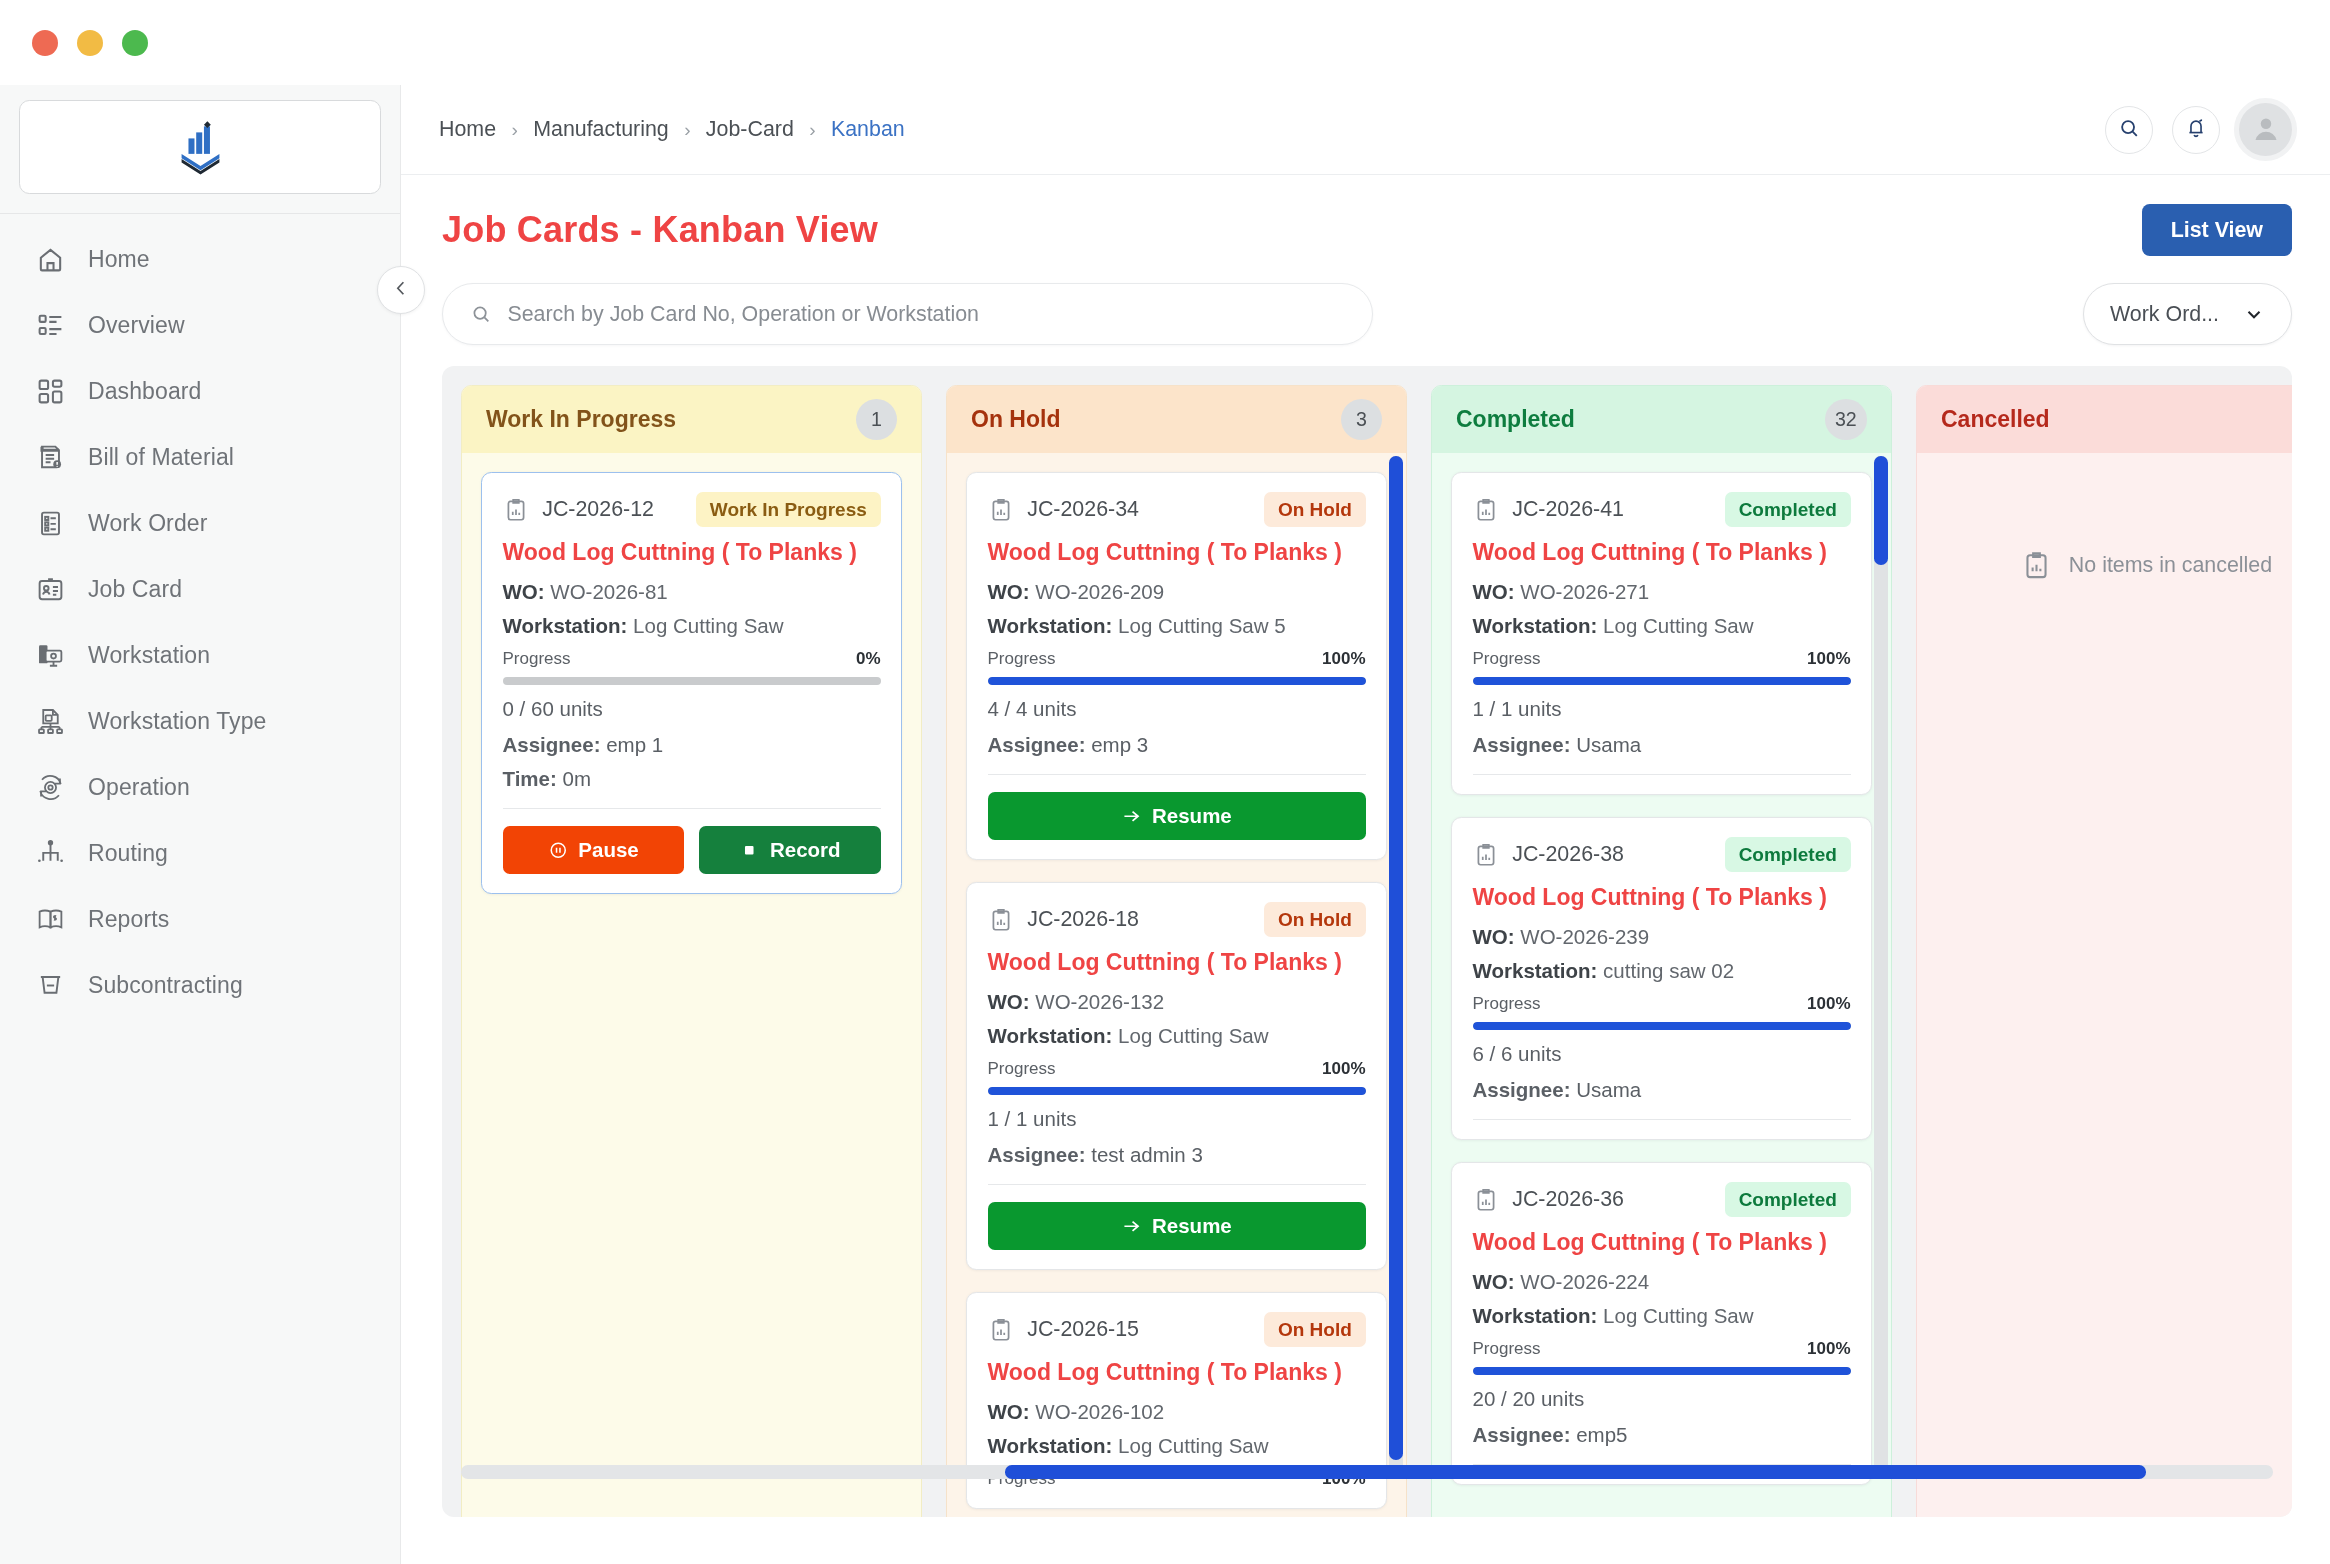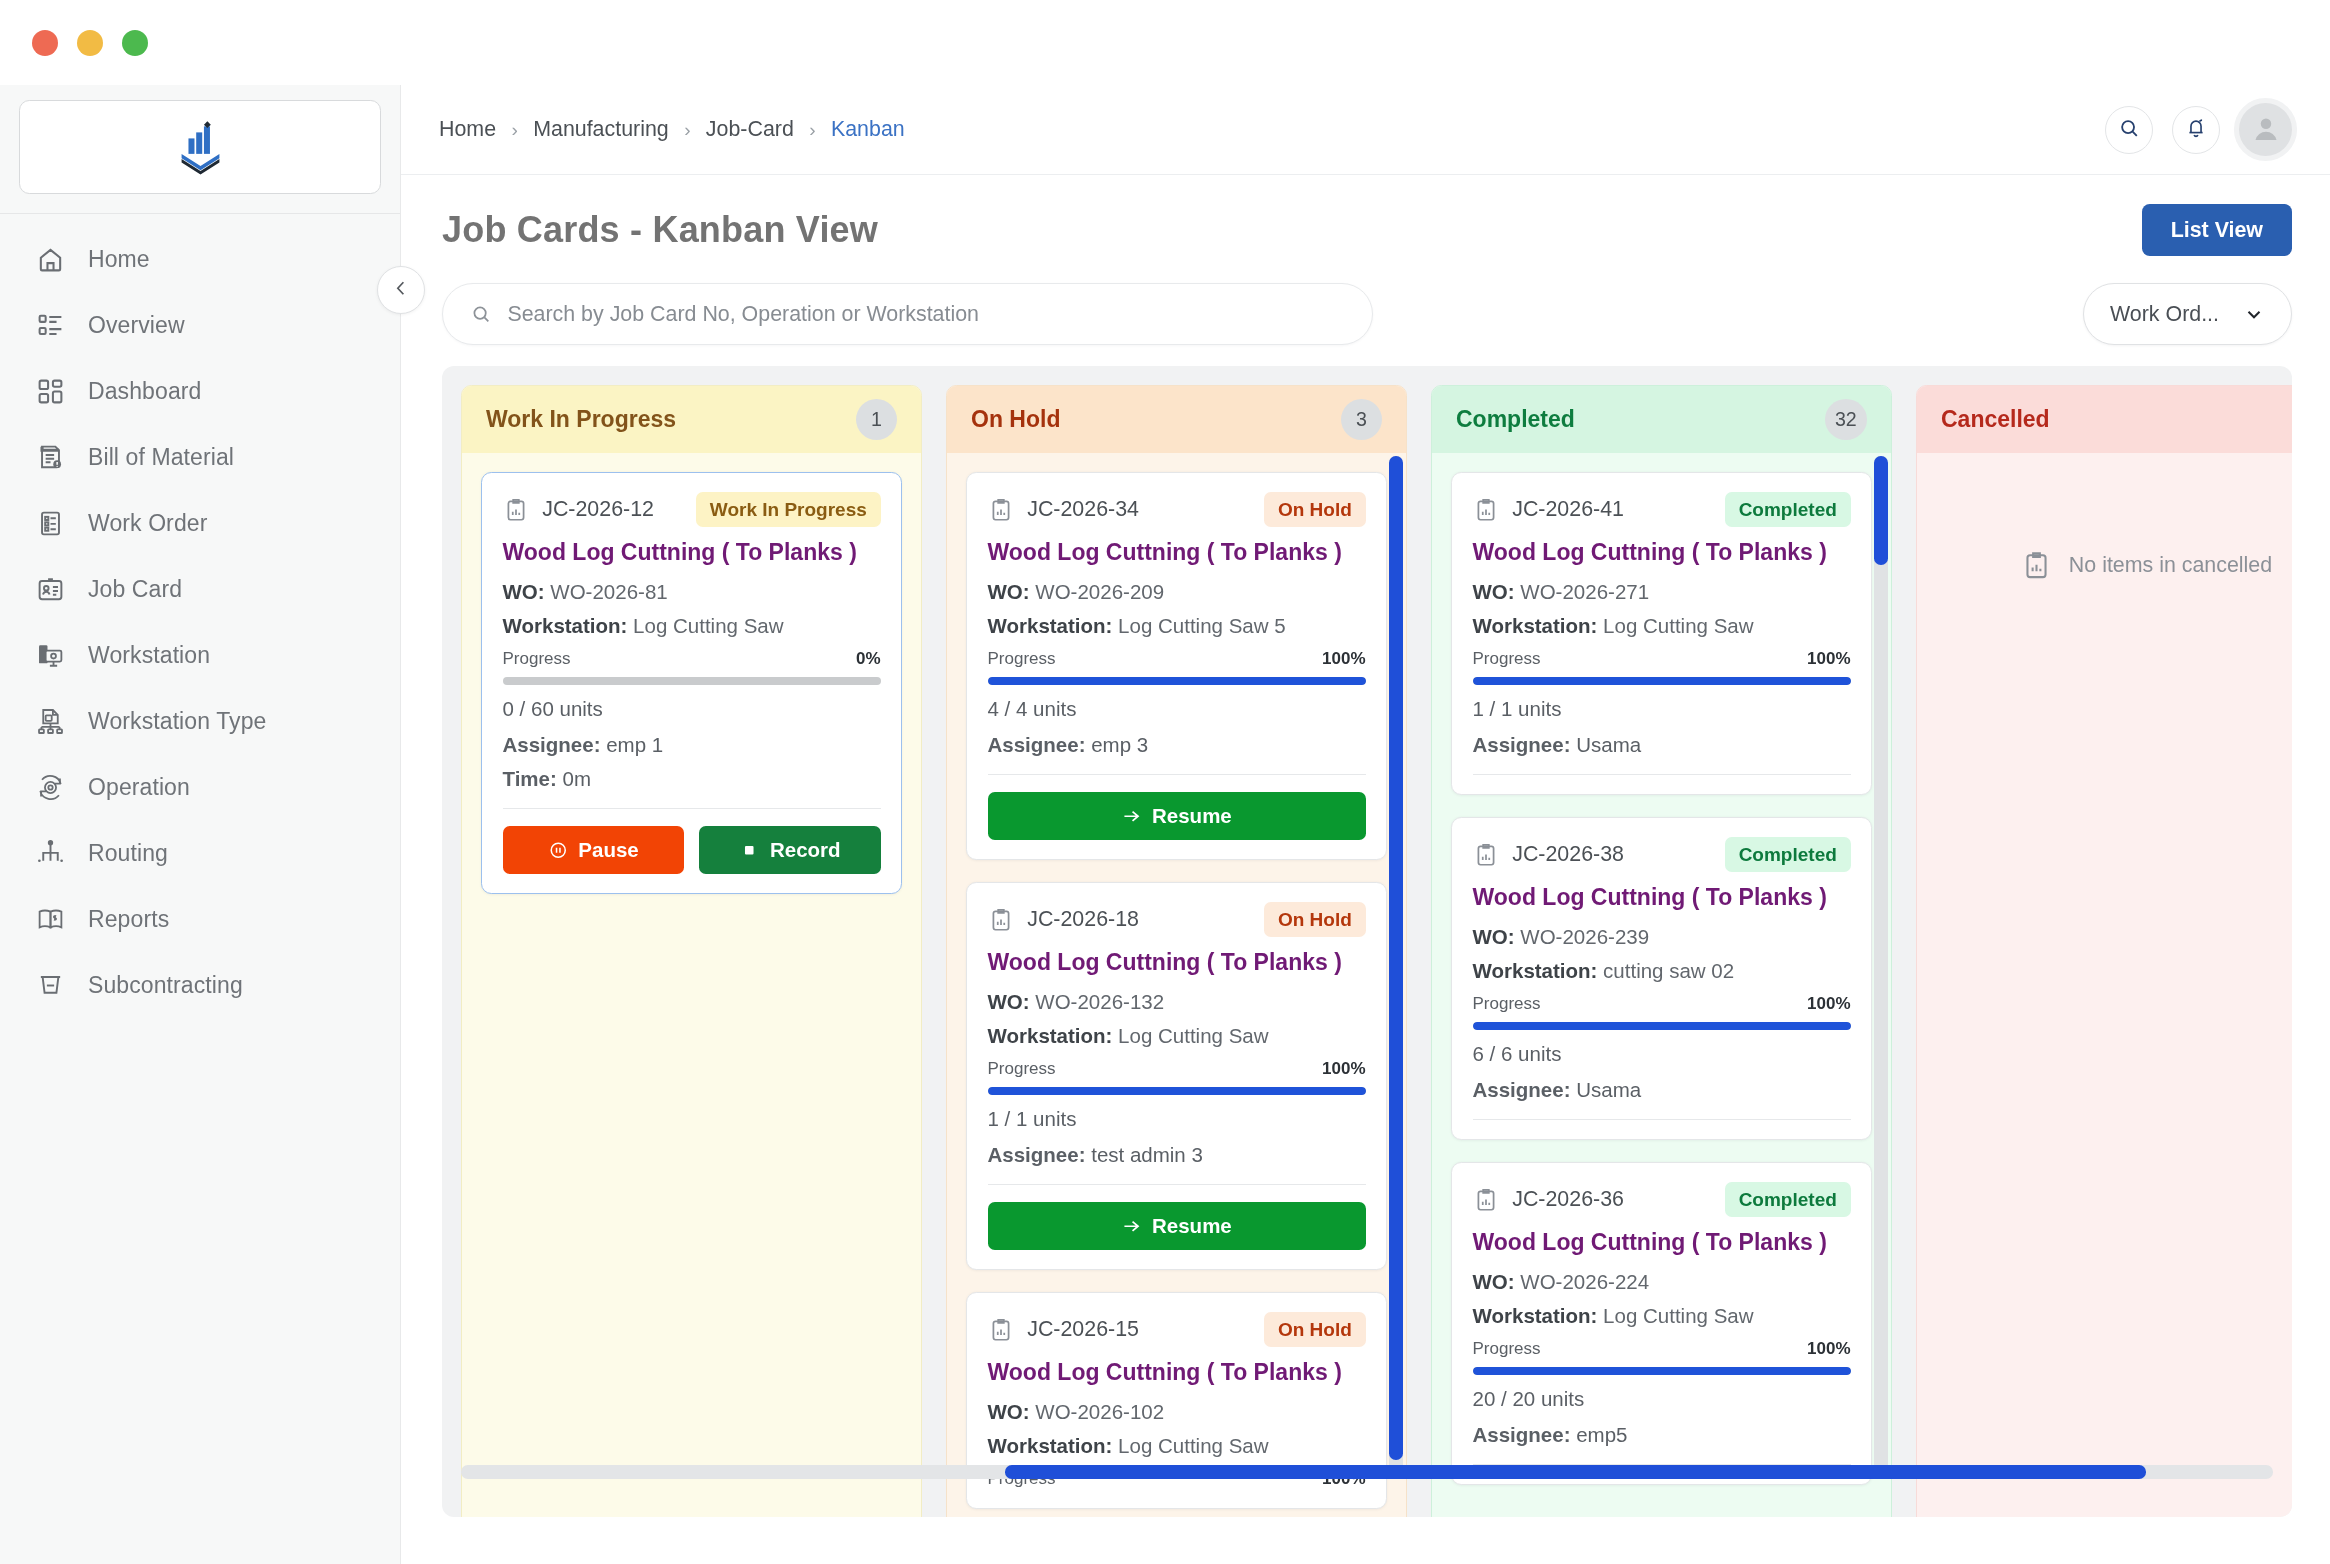--- a/index.html
+++ b/index.html
@@ -56,21 +56,21 @@
   }
   .circ-btn svg { width:22px; height:22px; }
   .avatar {
     width:53px; height:53px; border-radius:50%; background:#dfe1e3;
     display:flex; align-items:center; justify-content:center; color:#b9bcbf;
     box-shadow: 0 0 0 5.1px #f1f2f3;
   }
   .avatar svg{ width:34px;height:34px; }
 
   .page-head { display:flex; align-items:center; justify-content:space-between; padding: 29px 38px 0 41px; }
-  .page-title { font-size:36px; font-weight:bold; color:#737373; letter-spacing:0.2px; }
+  .page-title { font-size:36px; font-weight:bold; color:#ef4444; letter-spacing:0.2px; }
   .btn-listview {
     background:#2a5fb0; color:#fff; font-size:21.4px; font-weight:bold;
     padding:13.7px 29px; border-radius:7.7px; border:none; cursor:pointer;
   }
 
   .collapse-btn {
     position:absolute; left:-24px; top:181px; width:48px; height:48px; border-radius:50%;
     background:#fff; border:0.9px solid #e0e2e4; display:flex; align-items:center; justify-content:center;
     color:#55595e; cursor:pointer; z-index:6; box-shadow:0 0.9px 3.4px rgba(0,0,0,.06);
   }
@@ -139,21 +139,21 @@
   .card.active { border:0.9px solid #9cc0ee; }
   .card-top { display:flex; align-items:center; justify-content:space-between; margin-bottom:12px; }
   .card-id { display:flex; align-items:center; gap:13.7px; font-size:21.4px; color:#4b5055; font-weight:500; }
   .clip-ico { color:#8b9097; display:flex; }
   .clip-ico svg { width:26px; height:26px; }
   .pill { font-size:19px; font-weight:bold; padding:6.8px 13.7px; border-radius:6.8px; white-space:nowrap; }
   .pill.wip  { background:#fdf3c5; color:#8a5c12; }
   .pill.hold { background:#fdeada; color:#b4370c; }
   .pill.done { background:#d8f8e4; color:#0d7a3d; }
 
-  .card-title { font-size:23px; font-weight:bold; color:#701a75; margin: 6.8px 0 13.7px 0; }
+  .card-title { font-size:23px; font-weight:bold; color:#ef4444; margin: 6.8px 0 13.7px 0; }
   .kv { font-size:20.5px; color:#5a5f65; margin-bottom:10.3px; }
   .kv b { color:#3e4348; font-weight:bold; }
   .kv .val { color:#62676d; }
 
   .prog-row { display:flex; align-items:flex-end; justify-content:space-between; font-size:17px; color:#5a5f65; margin-top:5.1px; }
   .prog-row .pct { font-weight:bold; color:#2c3136; }
   .bar { height:7.7px; border-radius:4.3px; background:#c9cbcd; margin:8.5px 0 12px 0; overflow:hidden; }
   .bar .fill { height:100%; border-radius:4.3px; background:#1f53d9; }
   .units { font-size:20.5px; color:#5a5f65; margin-bottom:12px; }
   .assignee { font-size:20.5px; color:#5a5f65; }

